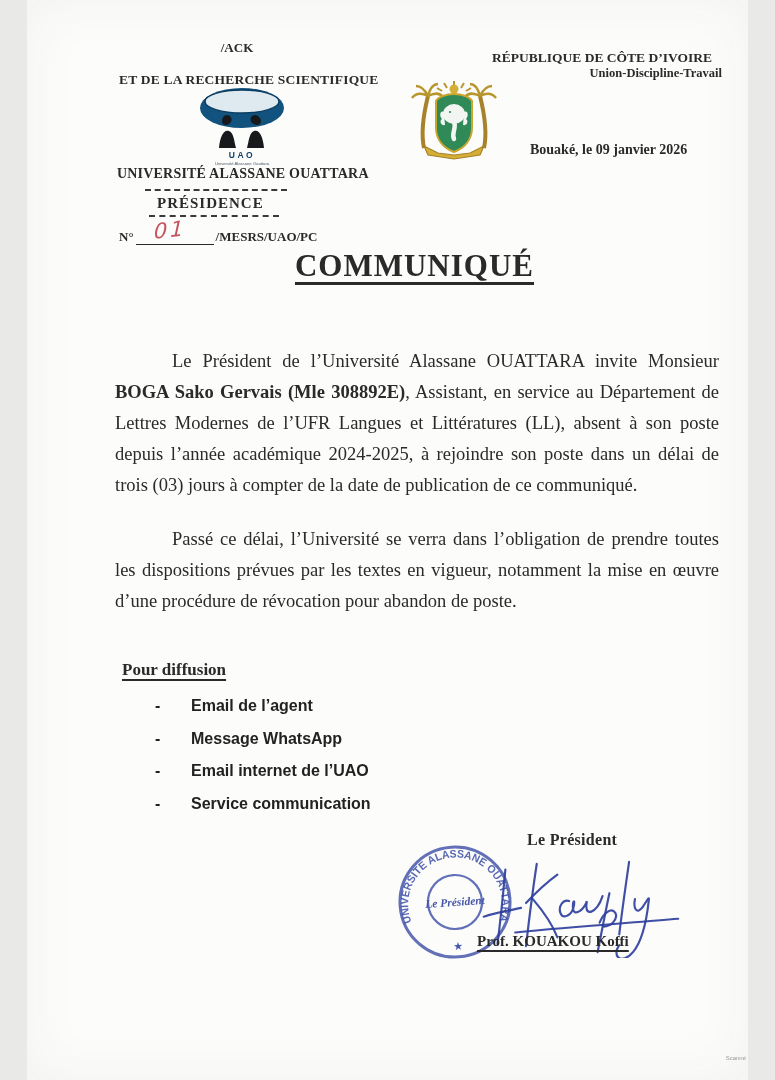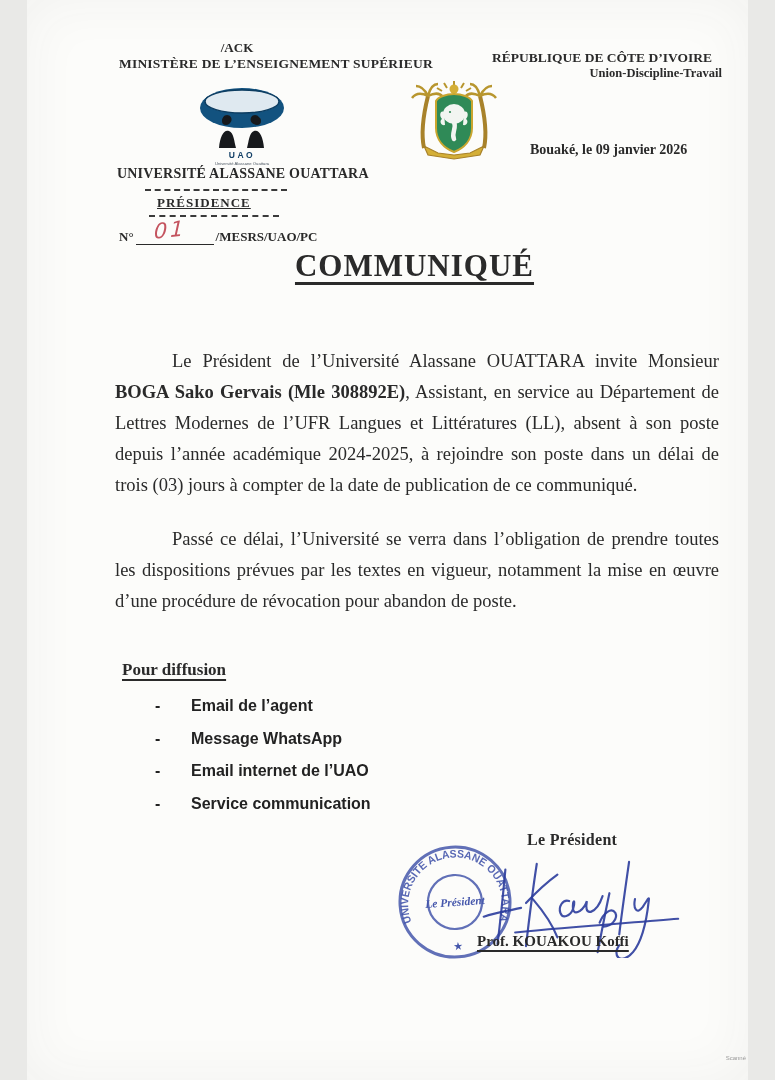--- a/index.html
+++ b/index.html
@@ -10,21 +10,21 @@
     box-shadow:inset 0 0 55px rgba(60,60,55,0.05);
   }
   .abs{position:absolute;}
   
   .ack{left:95px;top:40px;width:230px;text-align:center;font-weight:bold;font-size:13px;}
   .min1{left:92px;top:56px;font-weight:bold;font-size:13.5px;letter-spacing:.2px;}
   .min2{left:92px;top:72px;font-weight:bold;font-size:13.5px;letter-spacing:.2px;}
   .uao-logo{left:166px;top:86px;}
   .univ{left:90px;top:166px;font-weight:bold;font-size:14px;letter-spacing:.2px;}
   .rule1{left:118px;top:189px;width:142px;border-bottom:2px dashed #3a3a3a;height:0;}
-  .presid{left:130px;top:195px;font-weight:bold;font-size:13px;letter-spacing:1px;text-decoration:underline;}
+  .presid{left:130px;top:195px;font-weight:bold;font-size:15px;letter-spacing:1px;}
   .rule2{left:122px;top:215px;width:130px;border-bottom:2px dashed #3a3a3a;height:0;}
   .refline{left:92px;top:228px;font-weight:bold;font-size:13px;white-space:nowrap;}
   .ref-blank{display:inline-block;width:78px;border-bottom:1.6px solid #2a2a2a;position:relative;height:16px;vertical-align:bottom;margin:0 2px;}
   .ref-num{
     position:absolute;left:18px;top:-10px;color:#c4545f;
     font-family:"DejaVu Sans",sans-serif;font-style:italic;font-size:21px;
     transform:rotate(-6deg) skewX(-8deg);letter-spacing:3px;font-weight:400;
   }
   
   .repub{left:455px;top:50px;width:240px;text-align:center;font-weight:bold;font-size:13.5px;}
@@ -60,21 +60,21 @@
   
   .watermark{left:698px;top:1055px;width:72px;text-align:right;
     font-family:"Liberation Sans",sans-serif;font-size:6px;color:#9a9a9a;}
 </style>
 </head>
 <body>
 
 <div class="page">
 
   <div class="abs ack">/ACK</div>
-  <div class="abs min1">MINISTÈRE DE L’ENSEIGNEMENT SUPÉRIEUR</div>
+  <div class="abs min2">ET DE LA RECHERCHE SCIENTIFIQUE</div>
 
   <svg class="abs uao-logo" width="98" height="82" viewBox="0 0 98 82">
     <ellipse cx="49" cy="22" rx="42" ry="20" fill="#12527f"></ellipse>
     <ellipse cx="49" cy="15.5" rx="37" ry="11.5" fill="#dfe9f0" stroke="#0d3d61" stroke-width="1.5"></ellipse>
     <path d="M34,38 a4.5,4.5 0 1 1 0.1,0 M26,62 C27,50 31,43 36,45 C41,47 41,55 43,62 L26,62 Z" fill="#17191c"></path>
     <path d="M62,38 a4.5,4.5 0 1 1 0.1,0 M54,62 C56,55 56,47 61,45 C66,43 70,50 71,62 L54,62 Z" fill="#17191c"></path>
     <circle cx="33" cy="35" r="4" fill="#17191c"></circle>
     <circle cx="64" cy="35" r="4" fill="#17191c"></circle>
     <text x="49" y="72" text-anchor="middle" font-family="Liberation Sans, sans-serif" font-size="8.5" font-weight="bold" letter-spacing="2.5" fill="#123f66">UAO</text>
     <text x="49" y="79" text-anchor="middle" font-family="Liberation Sans, sans-serif" font-size="4.2" fill="#4a5560">Université Alassane Ouattara</text>

